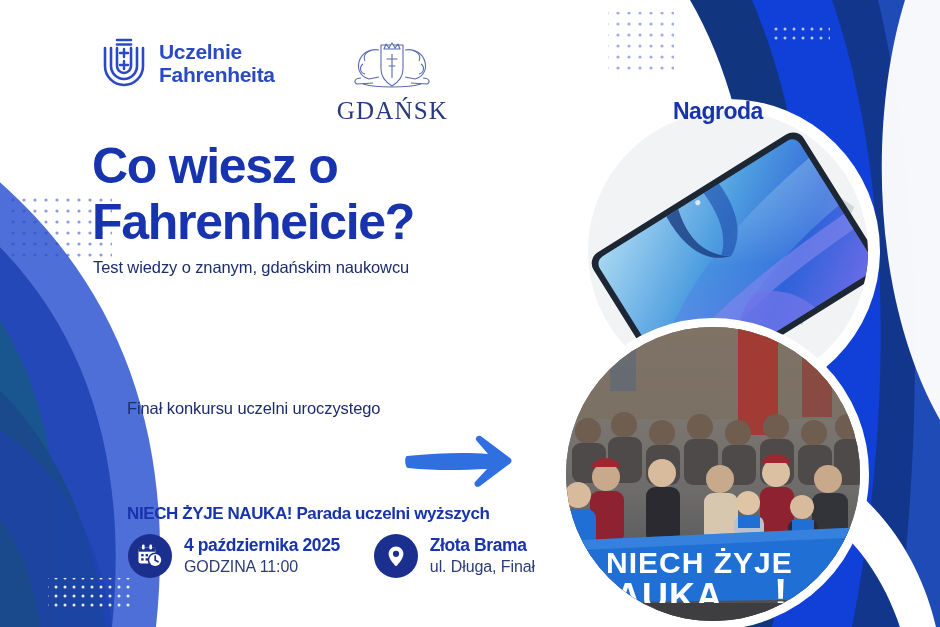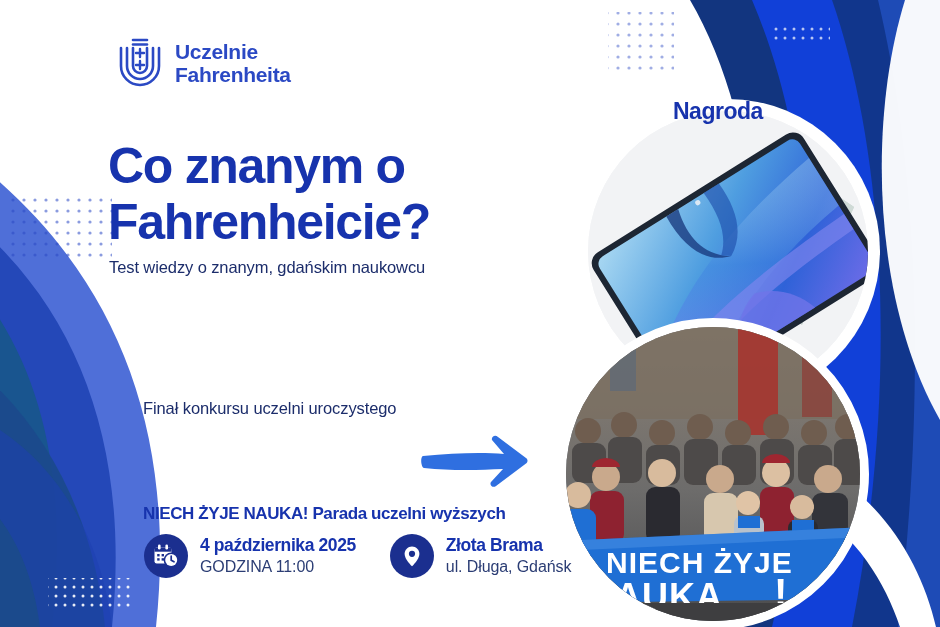--- a/index.html
+++ b/index.html
@@ -16,21 +16,21 @@
     font-family: "Liberation Sans", sans-serif;
   }
 
   
   .deco { position: absolute; inset: 0; pointer-events: none; }
   .deco svg { display: block; width: 940px; height: 627px; }
 
   
   .content {
     position: absolute;
-    left: 16px; top: 0;
+    left: 0; top: 0;
     width: 560px;
     height: 627px;
     z-index: 5;
   }
 
   .logos {
     position: absolute;
     left: 100px;
     top: 36px;
     display: flex;
@@ -247,24 +247,49 @@
               <path d="M24 25 V33 M20 29 H28"></path>
             </g>
           </svg>
         </span>
         <div class="logo-uf-text">
           <div>Uczelnie</div>
           <div>Fahrenheita</div>
         </div>
       </div>
 
+      <div class="logo-gd">
+        <span>
+          <svg width="106" height="56" viewBox="0 0 106 56" xmlns="http://www.w3.org/2000/svg">
+            <g stroke="#5a6bb0" fill="none" stroke-width="1.1" stroke-linejoin="round">
+
+              <path d="M42 9 H64 V33 C64 42 58 47 53 50 C48 47 42 42 42 33 Z" fill="#ffffff"></path>
+
+              <path d="M45 13 L47 8 L50 12 L53 7 L56 12 L59 8 L61 13 Z" fill="#ffffff"></path>
+
+              <path d="M53 18 V42 M47.5 23 H58.5 M49.5 30 H56.5"></path>
+
+              <path d="M40 14 C30 12 22 18 20 26 C18 34 22 41 30 43 L40 41"></path>
+              <path d="M31 15 C26 16 24 21 26 25 M24 28 C20 31 21 37 26 38"></path>
+              <path d="M22 42 C16 42 14 46 18 48 L34 47"></path>
+
+              <path d="M66 14 C76 12 84 18 86 26 C88 34 84 41 76 43 L66 41"></path>
+              <path d="M75 15 C80 16 82 21 80 25 M82 28 C86 31 85 37 80 38"></path>
+              <path d="M84 42 C90 42 92 46 88 48 L72 47"></path>
+
+              <path d="M24 48 C36 52 70 52 82 48"></path>
+            </g>
+          </svg>
+        </span>
+        <div class="logo-gd-text">GDAŃSK</div>
+      </div>
     </div>
 
     <h1 class="headline">
-      <span>Co znanym o</span><br>
+      <span>Co wiesz o</span><br>
       <span>Fahrenheicie?</span>
     </h1>
 
     <p class="subhead">Test wiedzy o znanym, gdańskim naukowcu</p>
 
     <p class="midtext">
       <span>Finał konkursu uczelni uroczystego</span><br>
     </p>
 
     <span class="arrow">
@@ -305,21 +330,21 @@
       <div class="info-item">
         <span class="info-badge">
           <svg width="24" height="24" viewBox="0 0 24 24" xmlns="http://www.w3.org/2000/svg">
             <path d="M12 2.5 C7.9 2.5 4.6 5.8 4.6 9.9 C4.6 15.4 12 22.2 12 22.2
                      S19.4 15.4 19.4 9.9 C19.4 5.8 16.1 2.5 12 2.5 Z" fill="#ffffff"></path>
             <circle cx="12" cy="9.8" r="3.1" fill="#1b2f8f"></circle>
           </svg>
         </span>
         <span class="info-lines">
           <span class="info-title">Złota Brama</span>
-          <span class="info-sub">ul. Długa, Gdańsk</span>
+          <span class="info-sub">ul. Długa, Finał</span>
         </span>
       </div>
     </div>
   </div>
 
   <p class="nagroda">Nagroda</p>
 
   <div class="circle-tablet">
     <svg width="280" height="280" viewBox="0 0 280 280" xmlns="http://www.w3.org/2000/svg">
       <defs>

